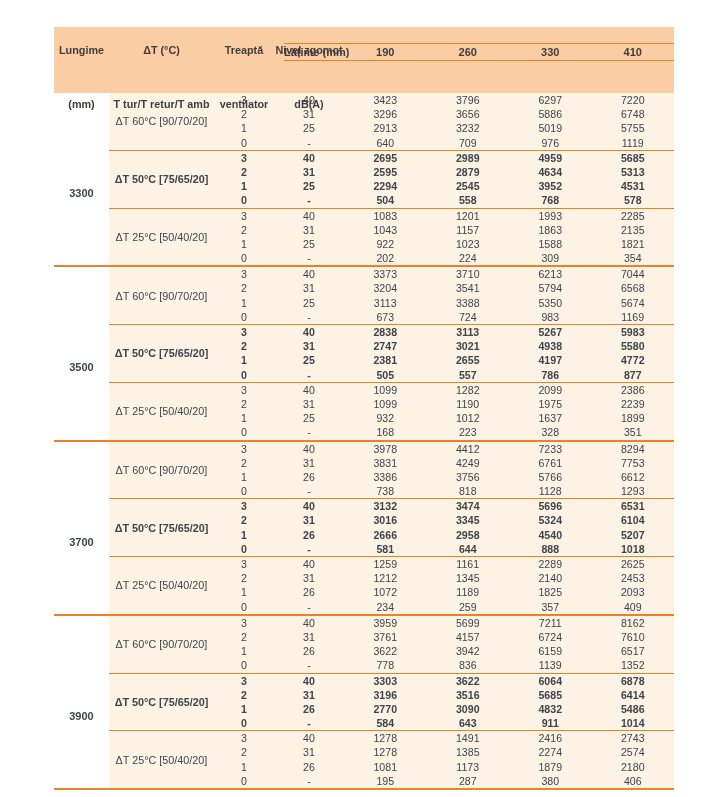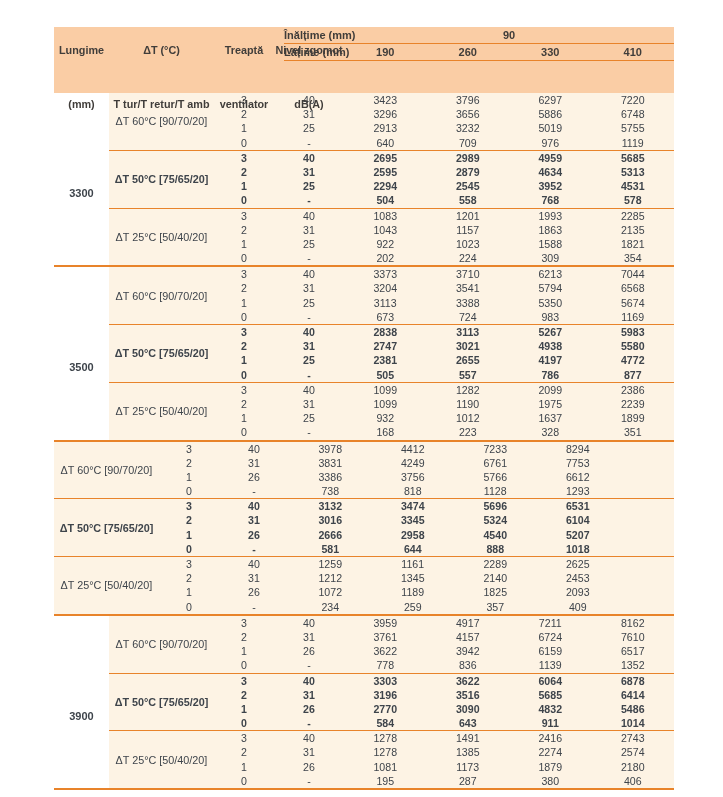--- a/index.html
+++ b/index.html
@@ -45,24 +45,20 @@
   .cell-treapta{width:60px;text-align:center;}
   .cell-db{width:70px;text-align:center;}
   .cell-val{width:82.5px;text-align:center;}
 </style>
 </head>
 <body>
 
 <div class="table-wrap">
 
   <div class="thead">
-    <div class="hrow1">
-      <span class="hlabel">Înălțime (mm)</span>
-      <span class="hspan">90</span>
-    </div>
     <div class="hline hline1"></div>
     <div class="hrow2">
       <span class="hlabel">Lățime (mm)</span>
       <span class="wcol" style="left:290px">190</span>
       <span class="wcol" style="left:372.5px">260</span>
       <span class="wcol" style="left:455px">330</span>
       <span class="wcol" style="left:537.5px">410</span>
     </div>
     <div class="hline hline2"></div>
     <div class="colheads">
@@ -312,20 +308,21 @@
                 <div class="cell-val">168</div>
                 <div class="cell-val">223</div>
                 <div class="cell-val">328</div>
                 <div class="cell-val">351</div>
               </div>
             </div>
           </div>
         </div>
       </div>
       <div class="group">
+        <div class="group-label">3700</div>
         <div class="group-body">
           <div class="section">
             <div class="dt-cell">ΔT 60°C [90/70/20]</div>
             <div class="rows">
               <div class="data-row">
                 <div class="cell-treapta">3</div>
                 <div class="cell-db">40</div>
                 <div class="cell-val">3978</div>
                 <div class="cell-val">4412</div>
                 <div class="cell-val">7233</div>
@@ -436,21 +433,21 @@
       <div class="group">
         <div class="group-label">3900</div>
         <div class="group-body">
           <div class="section">
             <div class="dt-cell">ΔT 60°C [90/70/20]</div>
             <div class="rows">
               <div class="data-row">
                 <div class="cell-treapta">3</div>
                 <div class="cell-db">40</div>
                 <div class="cell-val">3959</div>
-                <div class="cell-val">4917</div>
+                <div class="cell-val">5699</div>
                 <div class="cell-val">7211</div>
                 <div class="cell-val">8162</div>
               </div>
               <div class="data-row">
                 <div class="cell-treapta">2</div>
                 <div class="cell-db">31</div>
                 <div class="cell-val">3761</div>
                 <div class="cell-val">4157</div>
                 <div class="cell-val">6724</div>
                 <div class="cell-val">7610</div>

